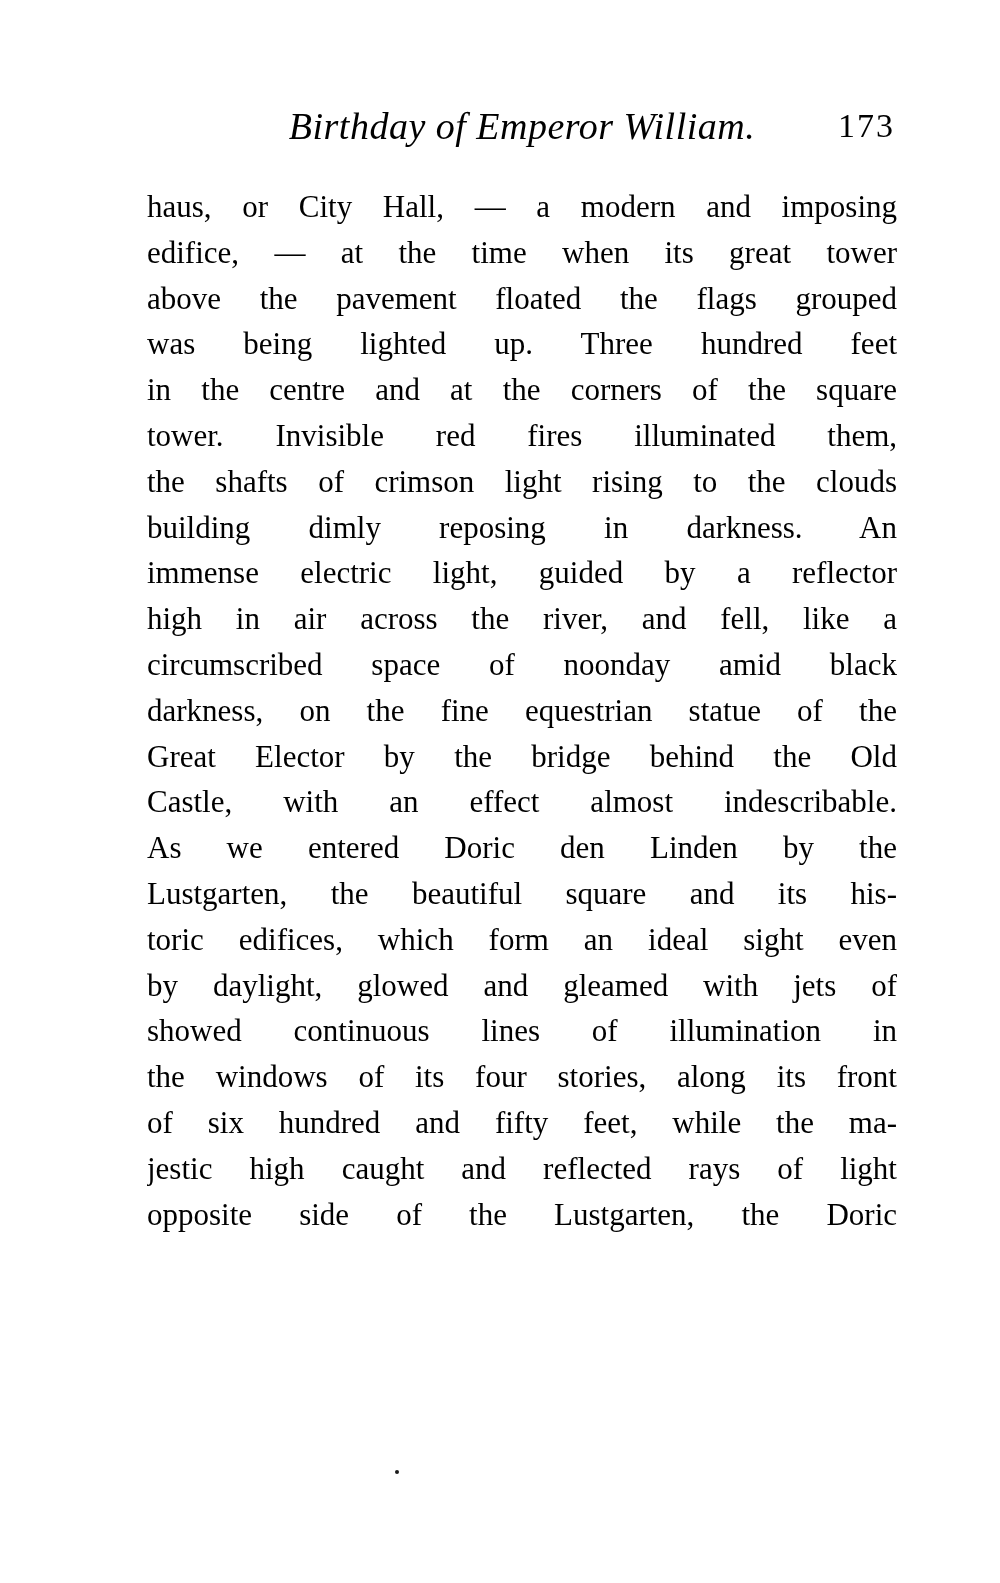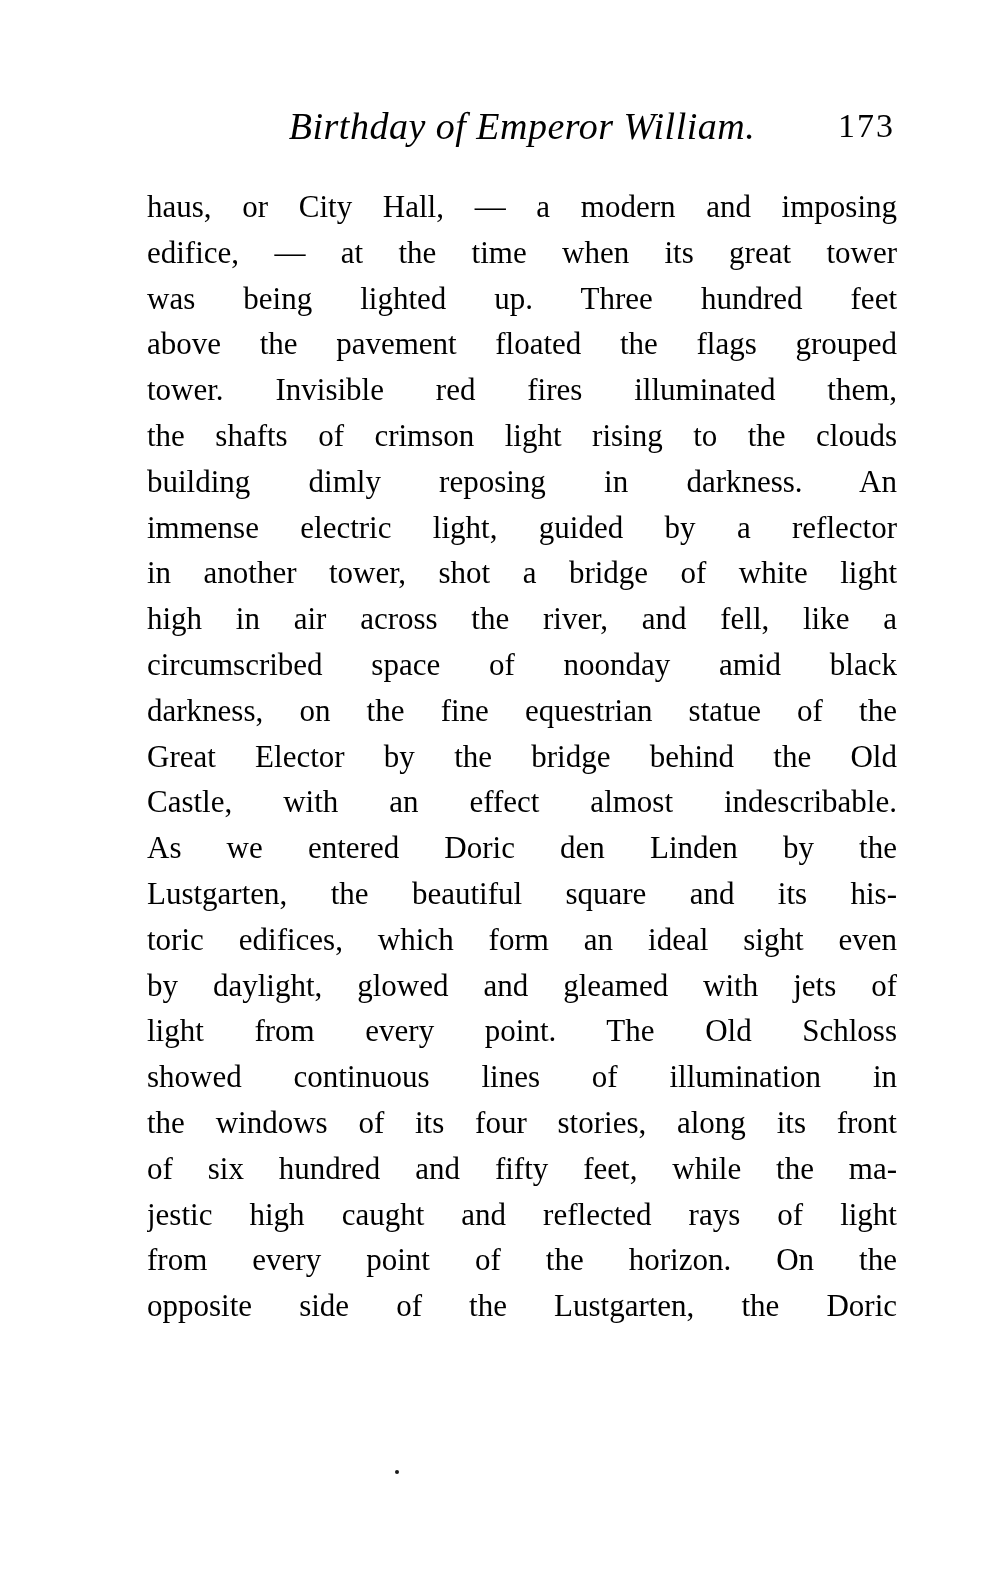--- a/index.html
+++ b/index.html
@@ -75,40 +75,38 @@
 <div class="page">
 
   <div class="header-row">
     <div class="header-title">Birthday of Emperor William.</div>
     <div class="page-number">173</div>
   </div>
 
   <div class="body-text">
     <div class="line">haus, or City Hall, — a modern and imposing</div>
     <div class="line">edifice, — at the time when its great tower</div>
+    <div class="line">above the pavement floated the flags grouped</div>
     <div class="line">was being lighted up. Three hundred feet</div>
-    <div class="line">above the pavement floated the flags grouped</div>
+    <div class="line">in the centre and at the corners of the square</div>
     <div class="line">tower. Invisible red fires illuminated them,</div>
     <div class="line">the shafts of crimson light rising to the clouds</div>
     <div class="line">building dimly reposing in darkness. An</div>
     <div class="line">immense electric light, guided by a reflector</div>
-    <div class="line">in another tower, shot a bridge of white light</div>
     <div class="line">high in air across the river, and fell, like a</div>
     <div class="line">circumscribed space of noonday amid black</div>
     <div class="line">darkness, on the fine equestrian statue of the</div>
     <div class="line">Great Elector by the bridge behind the Old</div>
     <div class="line">Castle, with an effect almost indescribable.</div>
     <div class="line">As we entered Doric den Linden by the</div>
     <div class="line">Lustgarten, the beautiful square and its his-</div>
     <div class="line">toric edifices, which form an ideal sight even</div>
     <div class="line">by daylight, glowed and gleamed with jets of</div>
-    <div class="line">light from every point. The Old Schloss</div>
     <div class="line">showed continuous lines of illumination in</div>
     <div class="line">the windows of its four stories, along its front</div>
     <div class="line">of six hundred and fifty feet, while the ma-</div>
     <div class="line">jestic high caught and reflected rays of light</div>
-    <div class="line">from every point of the horizon. On the</div>
     <div class="line">opposite side of the Lustgarten, the Doric</div>
   </div>
 
   <div class="ink-speck"></div>
 
 </div>
 
 </body></html>

